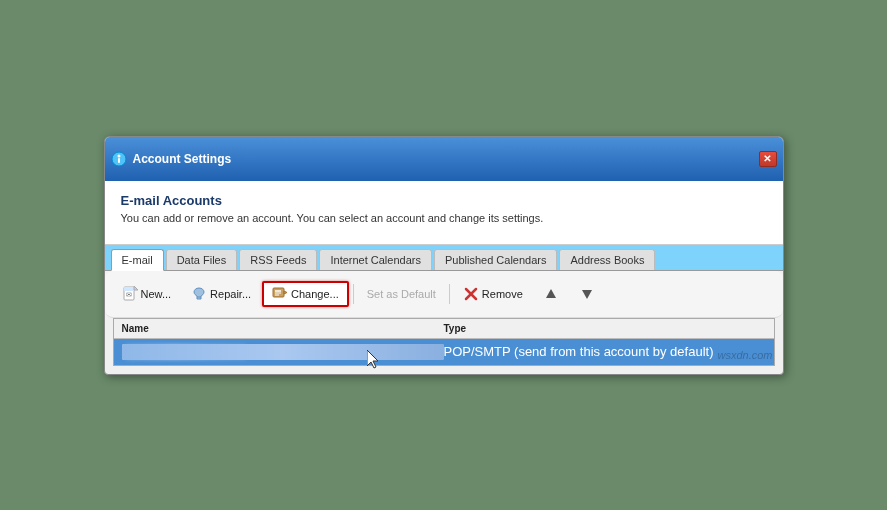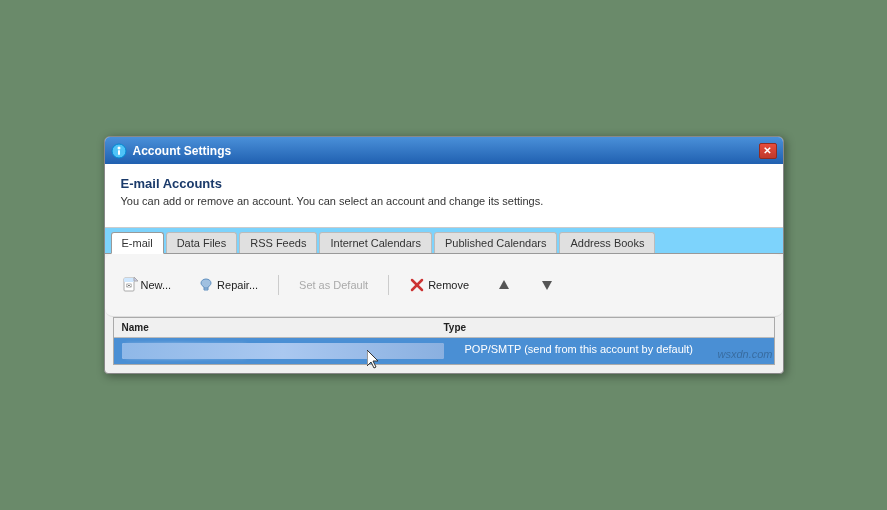--- a/index.html
+++ b/index.html
@@ -25,21 +25,21 @@
       position: relative;
     }
 
     
     .title-bar {
       background: linear-gradient(to bottom, #4a90d9 0%, #2060b0 100%);
       border-radius: 5px 5px 0 0;
       display: flex;
       align-items: center;
       padding: 4px 6px;
-      height: 27px;
+      height: 44px;
     }
 
     .title-bar-icon {
       width: 16px;
       height: 16px;
       margin-right: 6px;
       display: inline-flex;
       align-items: center;
       justify-content: center;
     }
@@ -125,22 +125,22 @@
       border-color: #999;
       border-bottom: 1px solid white;
       margin-bottom: -1px;
       font-weight: normal;
     }
 
     
     .toolbar {
       display: flex;
       align-items: center;
-      padding: 19px 8px;
-      gap: 9px;
+      padding: 10px 8px;
+      gap: 2px;
       background: #f5f5f5;
       border-bottom: 1px solid #ddd;
       border-radius: 8px;
     }
 
     .toolbar-btn {
       display: flex;
       align-items: center;
       gap: 3px;
       padding: 3px 8px;
@@ -221,23 +221,22 @@
 
     .table-row .name-cell::after {
       content: '';
       position: absolute;
       left: 0; top: 0; right: 0; bottom: 0;
       background: linear-gradient(to right, #8fb8e8, #aac8f0, #8ab0e0);
       border-radius: 2px;
     }
 
     .table-row .type-cell {
-      font-size: 11px;
+      font-size: 13px;
       color: white;
-      margin-left: 21px;
     }
 
     
     .watermark {
       position: absolute;
       bottom: 13px;
       right: 10px;
       font-size: 11px;
       color: rgba(0,0,0,0.25);
       font-style: italic;
@@ -303,20 +302,32 @@
     <button class="toolbar-btn">
       <span class="toolbar-btn-icon">
         <svg width="16" height="16" viewBox="0 0 16 16">
           <path d="M8 2 C5 2 3 4 3 6 C3 8 5 9.5 6 10 L6 13 L10 13 L10 10 C11 9.5 13 8 13 6 C13 4 11 2 8 2Z" fill="#a0c0e0" stroke="#6090c0"></path>
           <line x1="6" y1="11" x2="10" y2="11" stroke="#6090c0" stroke-width="1"></line>
         </svg>
       </span>
       <span>Repair...</span>
     </button>
 
+    <button class="toolbar-btn highlighted">
+      <span class="toolbar-btn-icon">
+        <svg width="16" height="16" viewBox="0 0 16 16">
+          <rect x="1" y="2" width="11" height="9" rx="1" fill="#c8a060" stroke="#a07030"></rect>
+          <polygon points="12,5 15,6.5 12,8" fill="#c8a060" stroke="#a07030"></polygon>
+          <line x1="3" y1="5" x2="9" y2="5" stroke="white" stroke-width="1.5"></line>
+          <line x1="3" y1="7" x2="9" y2="7" stroke="white" stroke-width="1"></line>
+          <line x1="3" y1="9" x2="7" y2="9" stroke="white" stroke-width="1"></line>
+        </svg>
+      </span>
+      <span>Change...</span>
+    </button>
 
     <div class="toolbar-separator"></div>
 
     <button class="toolbar-btn disabled">
       <span>Set as Default</span>
     </button>
 
     <div class="toolbar-separator"></div>
 
     <button class="toolbar-btn">

